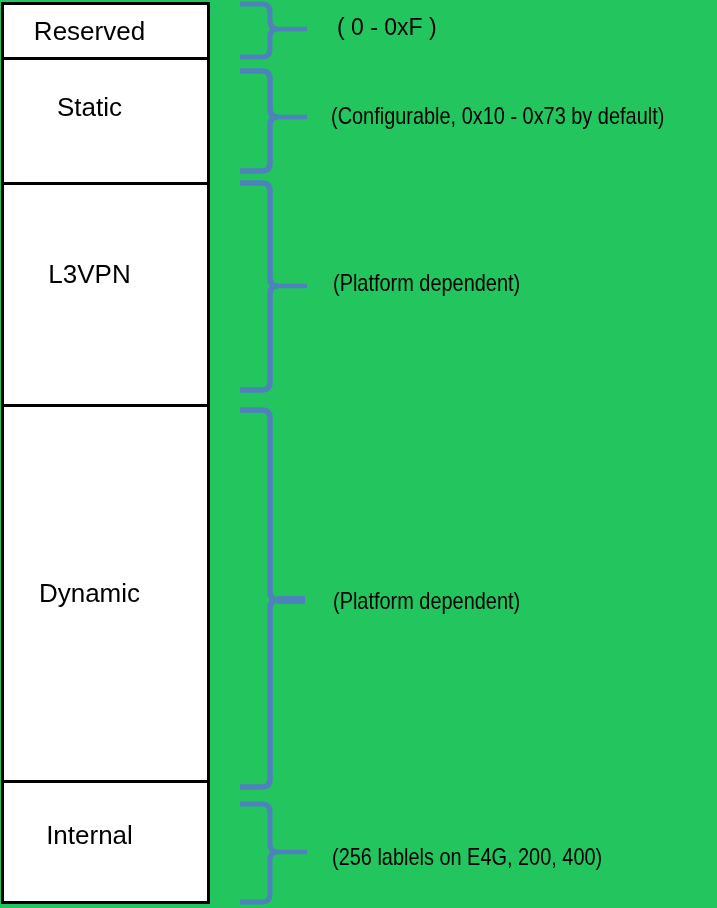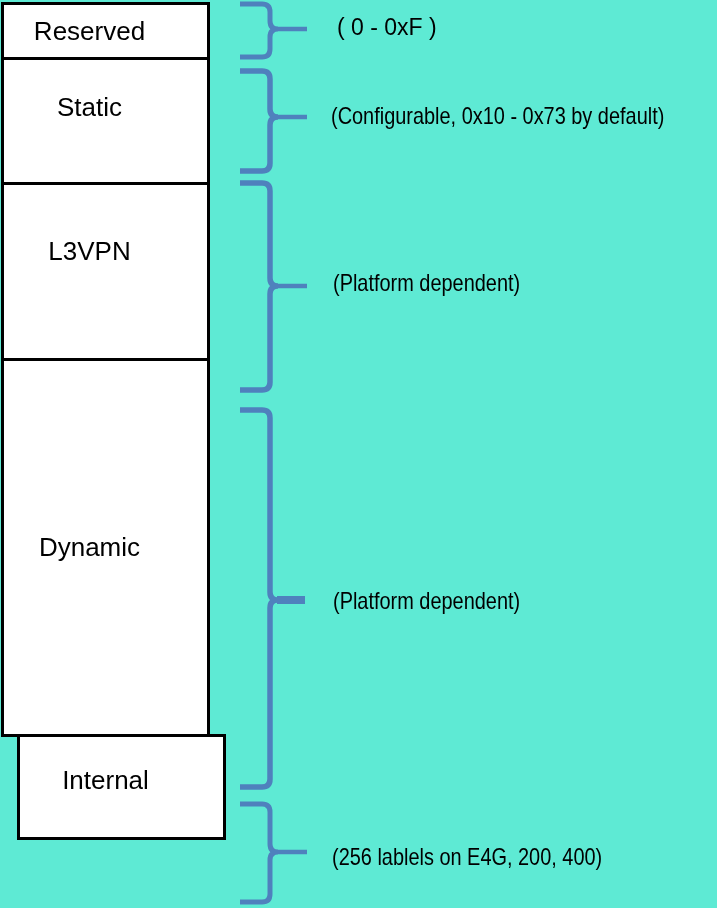--- a/index.html
+++ b/index.html
@@ -1,39 +1,39 @@
 <!DOCTYPE html>
 <html><head>
 <meta charset="utf-8">
 <style>
   html,body { margin:0; padding:0; background:#ffffff; }
   .canvas {
     position:relative;
     width:717px; height:908px;
-    background:#5eead4;
+    background:#22c55e;
     color:#000000;
     font-family:"Liberation Sans", sans-serif;
     overflow:hidden;
   }
   .col { position:absolute; left:1px; top:2px; width:209px; }
   .box {
     box-sizing:border-box;
     width:209px;
     border:3px solid #000000;
     display:flex; align-items:center; justify-content:center;
     padding-right:32px;
     font-size:26px;
     background:#ffffff;
   }
   .box + .box { margin-top:-3px; }
   .box-reserved { height:58px; }
   .box-static   { height:128px; padding-bottom:28px; }
-  .box-l3vpn    { height:179px; padding-bottom:40px; }
+  .box-l3vpn    { height:225px; padding-bottom:40px; }
   .box-dynamic  { height:379px; }
-  .box-internal { height:106px; padding-bottom:14px;margin-left:16px; }
+  .box-internal { height:124px; padding-bottom:14px; }
   .brace { position:absolute; left:237px; }
   .brace path { stroke:#4f81bd; fill:none; }
   .annot {
     position:absolute;
     font-size:24px; line-height:28px;
     white-space:nowrap;
     transform:scaleX(0.83);
     transform-origin:left center;
   }
   .annot-small {

